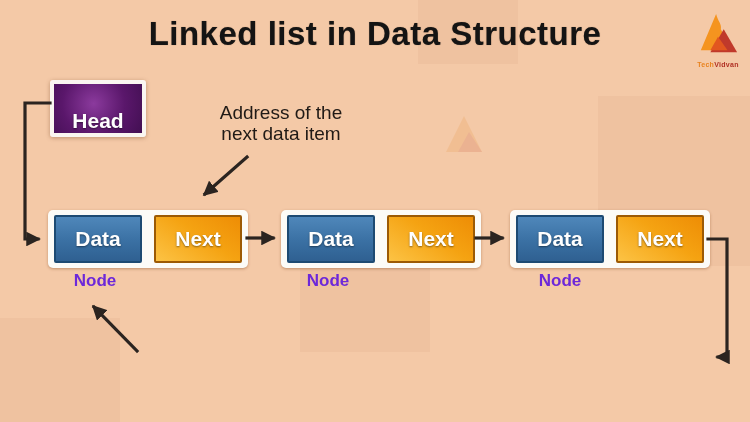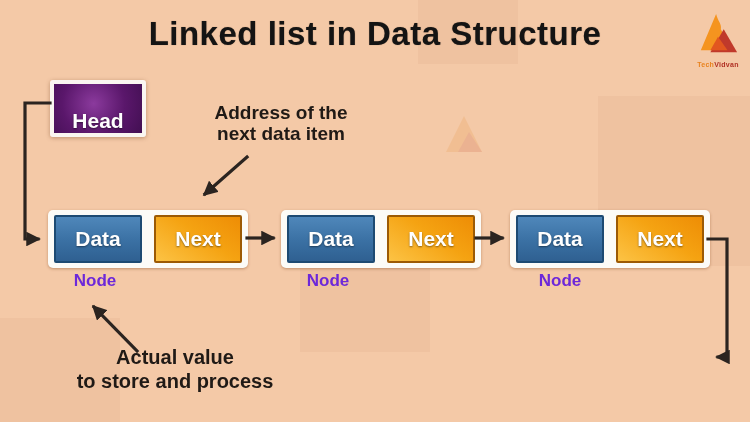--- a/index.html
+++ b/index.html
@@ -59,21 +59,21 @@
   .cell.next {
     background:linear-gradient(215deg,#ee8d05 0%, #f5a312 45%, #fcc345 100%);
     border:2px solid #9c5a04;
   }
 
   .node-caption {
     position:absolute; top:271px; width:70px; text-align:center;
     font-size:17px; font-weight:bold; color:#6d28d9;
   }
 
-  .ann { position:absolute; font-weight:bold; color:#201a16; text-align:center; }
+  .ann { position:absolute; font-weight:normal; color:#201a16; text-align:center; }
   .ann-address { left:183px; top:102px; width:196px; font-size:19px; line-height:21px; }
   .ann-actual  { left:50px;  top:345px; width:250px; font-size:20px; line-height:24px; }
   .ann-end     { left:521px; top:338px; width:74px;  font-size:17px; line-height:19px; }
 
   svg.overlay { position:absolute; left:0; top:0; pointer-events:none; }
 </style>
 </head>
 <body>
 
 <div class="canvas">
@@ -130,24 +130,20 @@
   <div class="node-shell" style="left:510px;">
     <div class="cell data">
         <span>Data</span>
       </div>
     <div class="cell next">
         <span>Next</span>
       </div>
   </div>
   <div class="node-caption" style="left:525px;">Node</div>
 
-  <div class="ann ann-actual">
-    <div>Actual value</div>
-    <div>to store and process</div>
-  </div>
 
 
 
   <svg class="overlay" width="750" height="422" viewBox="0 0 750 422">
     <defs>
       <marker id="ah" viewBox="0 0 10 10" refX="8" refY="5" markerWidth="4.6" markerHeight="4.6" orient="auto-start-reverse">
         <path d="M0,0 L10,5 L0,10 Z" fill="#2b2420"></path>
       </marker>
     </defs>
     <g fill="none" stroke="#2b2420" stroke-width="3.2" stroke-linecap="square">

